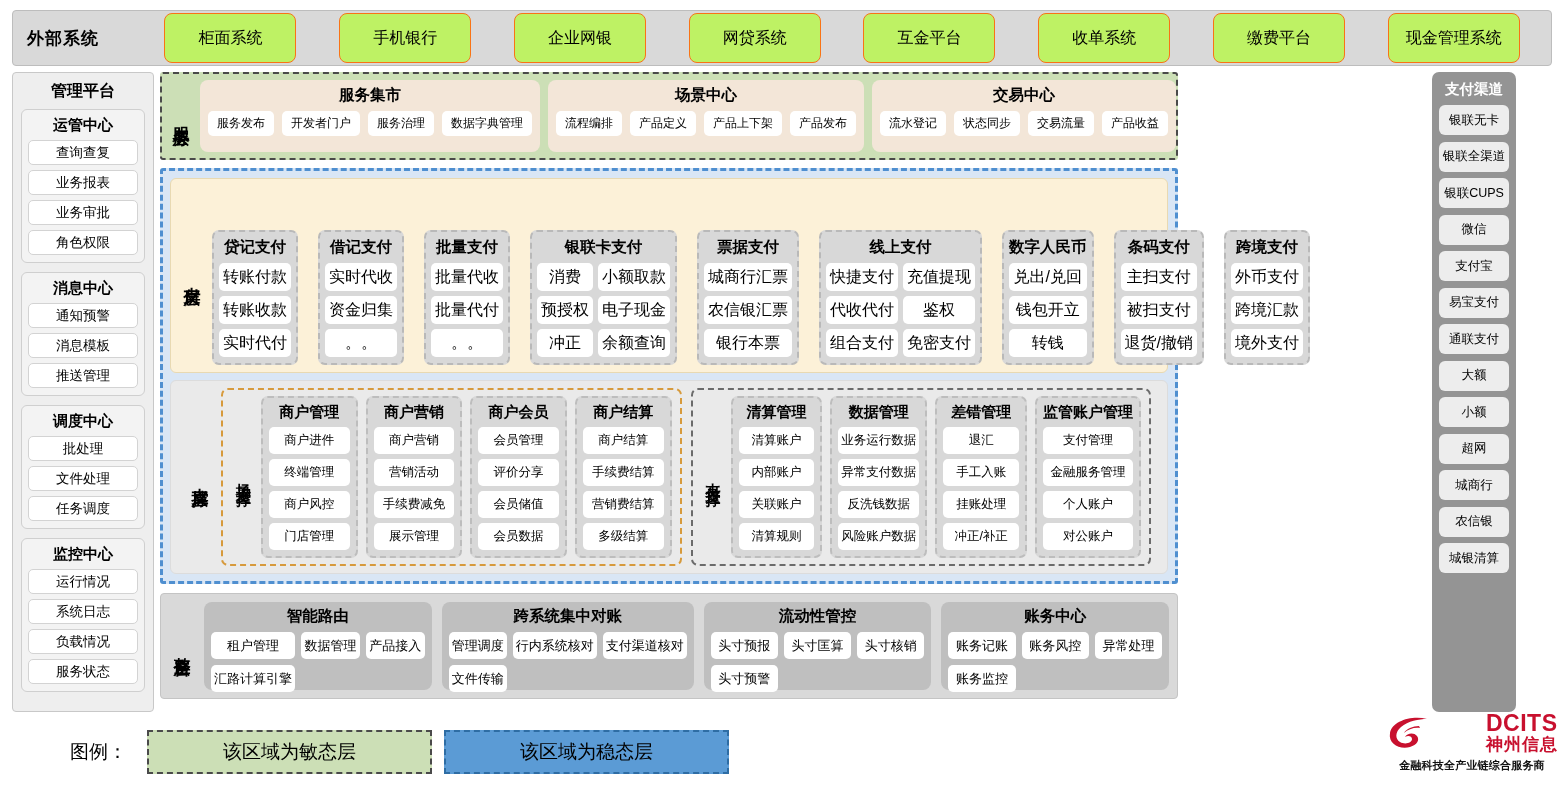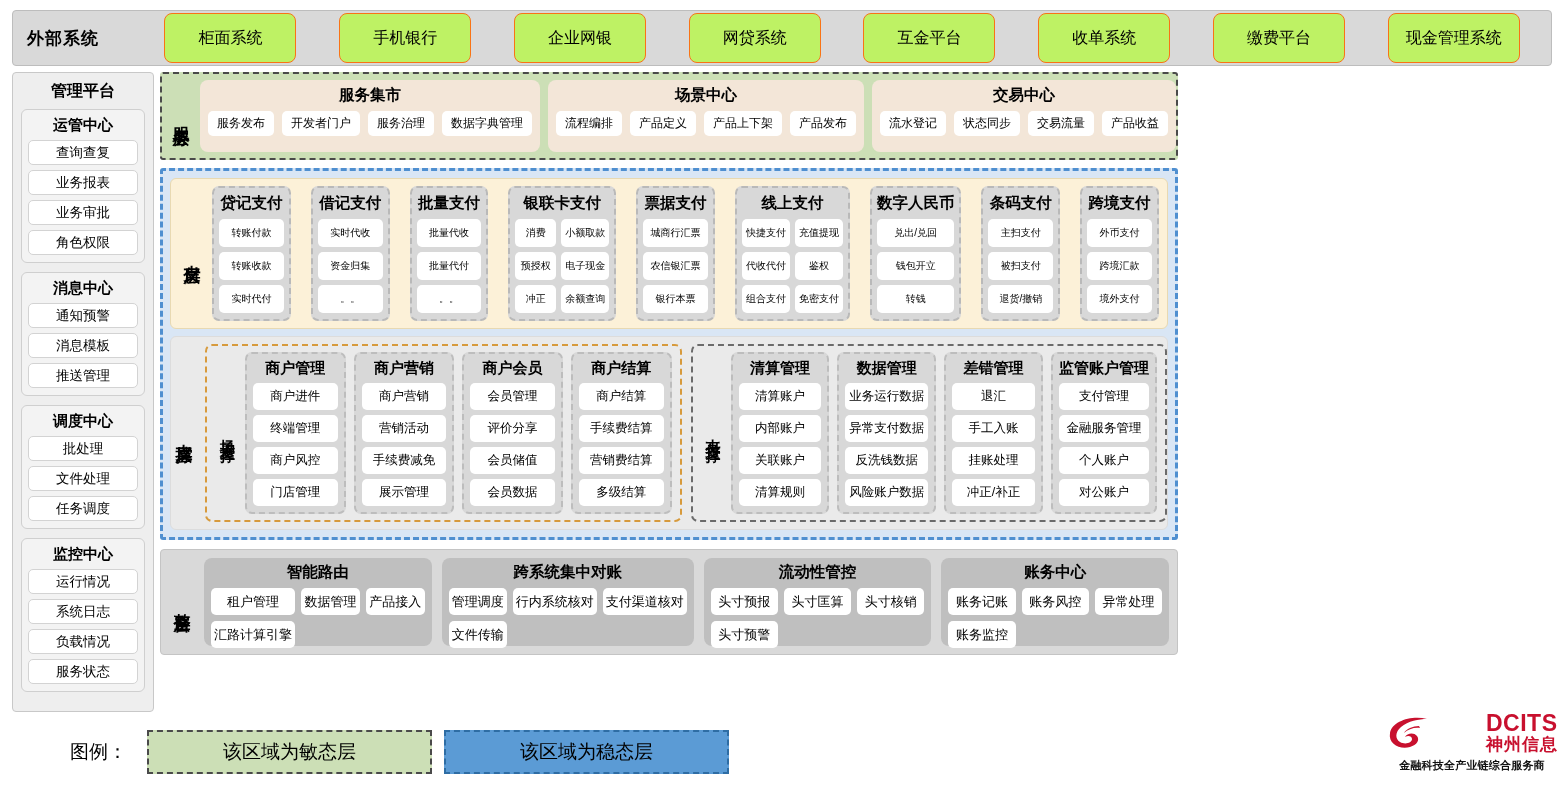--- a/index.html
+++ b/index.html
@@ -86,27 +86,27 @@
     border: 2px dashed #b9b9b9; border-radius: 7px; background: #d8d8d8;
     padding: 3px 5px 6px; display: flex; flex-direction: column;
   }
   .pay-group-title { text-align: center; font-size: 15.5px; font-weight: bold; margin: 2px 0 5px; white-space: nowrap; }
   .pay-grid { display: grid; gap: 5px; }
   .pay-grid.c1 { grid-template-columns: 1fr; }
   .pay-grid.c2 { grid-template-columns: 1fr 1fr; }
   .pay-cell {
     background: #fff; border-radius: 5px; height: 28px;
     display: flex; align-items: center; justify-content: center;
-    font-size: 10px; white-space: nowrap; padding: 0 4px;
+    font-size: 16px; white-space: nowrap; padding: 0 4px;
   }
 
   
   .sup-layer {
     margin-top: 7px; background: #eaeaea; border: 1px solid #dcdcdc; border-radius: 6px;
-    display: flex; align-items: stretch; padding: 7px 0; gap: 8px;
+    display: flex; align-items: stretch; padding: 7px 16px; gap: 8px;
   }
   .sup-box { border-radius: 7px; padding: 6px 8px; display: flex; align-items: stretch; gap: 6px; }
   .sup-box.scene { border: 2px dashed #d79a3c; flex: 1; }
   .sup-box.paysup { border: 2px dashed #6b6b6b; flex: 1; }
   .sup-box-label {
     writing-mode: vertical-rl; text-orientation: upright;
     font-size: 15px; font-weight: bold; letter-spacing: 3px;
     display: flex; align-items: center; justify-content: center; width: 24px; flex: none;
   }
   .sup-groups { display: flex; flex: 1; gap: 8px; justify-content: space-around; }
@@ -253,21 +253,21 @@
               <div class="svc-chip">交易流量</div>
               <div class="svc-chip">产品收益</div>
             </div>
           </div>
         </div>
     </div>
 
     <div class="stable-block">
       <div class="pay-layer">
         <div class="layer-label-v">支付层</div>
-        <div style="display:flex;flex:1;gap:20px;" id="pay-groups">
+        <div style="display:flex;flex:1;gap:20px;margin-top:44px;" id="pay-groups">
             <div class="pay-group" style="flex: 1 1 0%;">
               <div class="pay-group-title">贷记支付</div>
               <div class="pay-grid c1">
                 <div class="pay-cell">转账付款</div>
                 <div class="pay-cell">转账收款</div>
                 <div class="pay-cell">实时代付</div>
               </div>
             </div>
             <div class="pay-group" style="flex: 1 1 0%;">
               <div class="pay-group-title">借记支付</div>
@@ -451,20 +451,38 @@
               <div class="int-cell">账务记账</div>
               <div class="int-cell">账务风控</div>
               <div class="int-cell">异常处理</div>
               <div class="int-cell">账务监控</div>
             </div>
           </div>
         </div>
     </div>
   </div>
 
+  <div class="rail">
+    <div class="rail-title">支付渠道</div>
+    <div id="rail-items">
+        <div class="rail-item">银联无卡</div>
+        <div class="rail-item">银联全渠道</div>
+        <div class="rail-item">银联CUPS</div>
+        <div class="rail-item">微信</div>
+        <div class="rail-item">支付宝</div>
+        <div class="rail-item">易宝支付</div>
+        <div class="rail-item">通联支付</div>
+        <div class="rail-item">大额</div>
+        <div class="rail-item">小额</div>
+        <div class="rail-item">超网</div>
+        <div class="rail-item">城商行</div>
+        <div class="rail-item">农信银</div>
+        <div class="rail-item">城银清算</div>
+      </div>
+  </div>
 
   <div class="legend">
     <div class="legend-label">图例：</div>
     <div class="legend-chip agile">该区域为敏态层</div>
     <div class="legend-chip stable">该区域为稳态层</div>
   </div>
 
   <div class="logo">
     <div class="logo-row">
       <svg class="logo-mark" viewBox="0 0 46 40">

